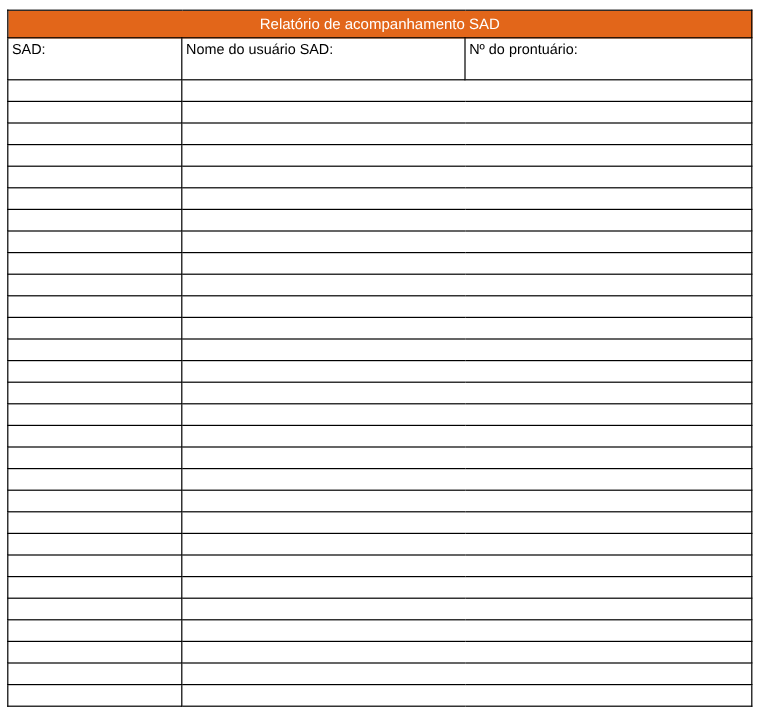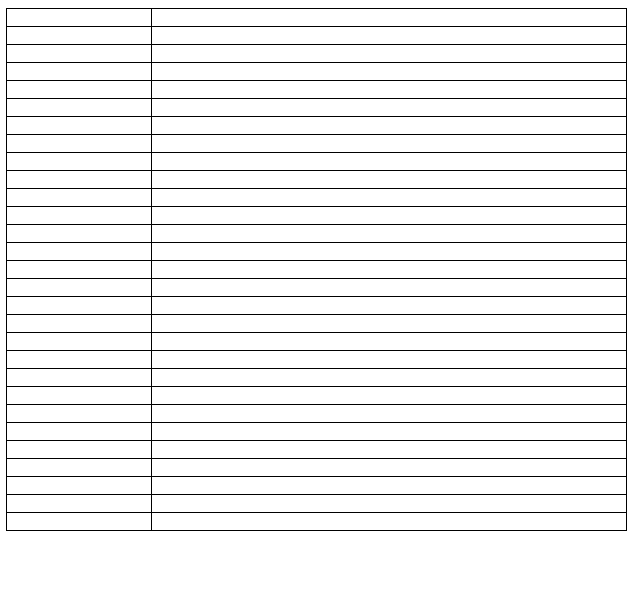--- a/index.html
+++ b/index.html
@@ -66,20 +66,37 @@
 <body>
 
 <div class="sheet">
   <table class="form">
     <colgroup>
       <col class="c1">
       <col class="c2">
       <col class="c3">
     </colgroup>
     <tbody>
+      <tr>
+        <td class="title-cell" colspan="3">Relatório de acompanhamento SAD</td>
+      </tr>
+      <tr>
+        <td class="label-cell">
+          <span>SAD:</span>
+          <span></span>
+        </td>
+        <td class="label-cell">
+          <span>Nome do usuário SAD:</span>
+          <span></span>
+        </td>
+        <td class="label-cell">
+          <span>Nº do prontuário:</span>
+          <span></span>
+        </td>
+      </tr>
     </tbody>
     <tbody id="rows-body">
         <tr>
           <td class="blank-cell"></td>
           <td class="blank-cell" colspan="2"></td>
         </tr>
         <tr>
           <td class="blank-cell"></td>
           <td class="blank-cell" colspan="2"></td>
         </tr>

